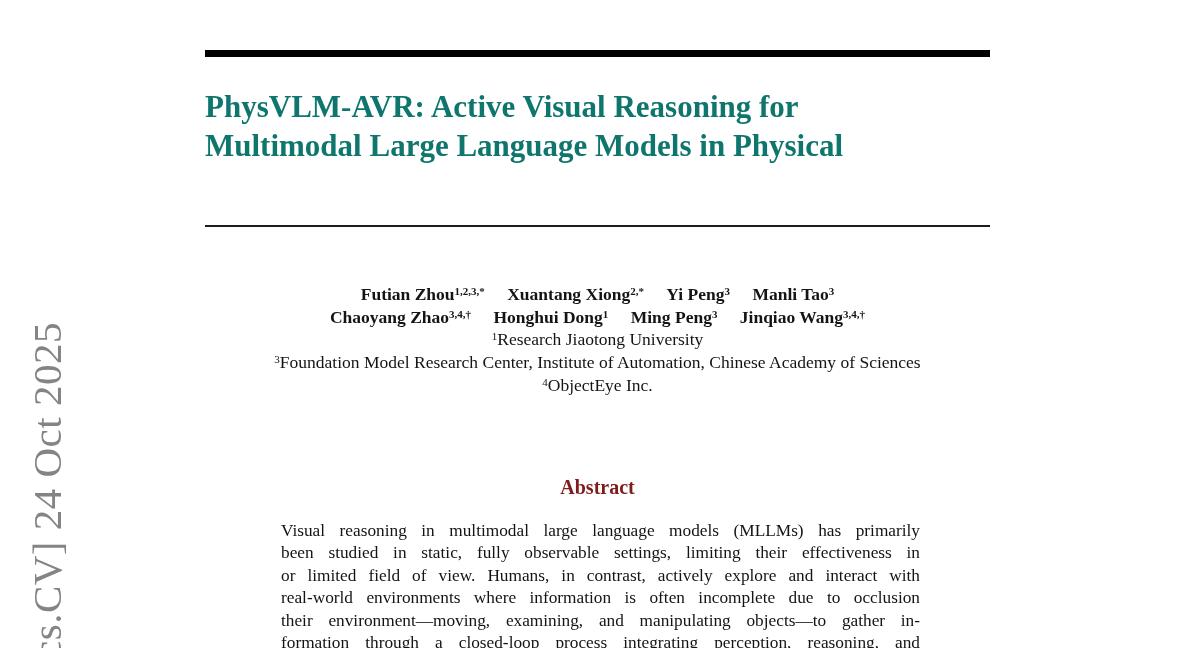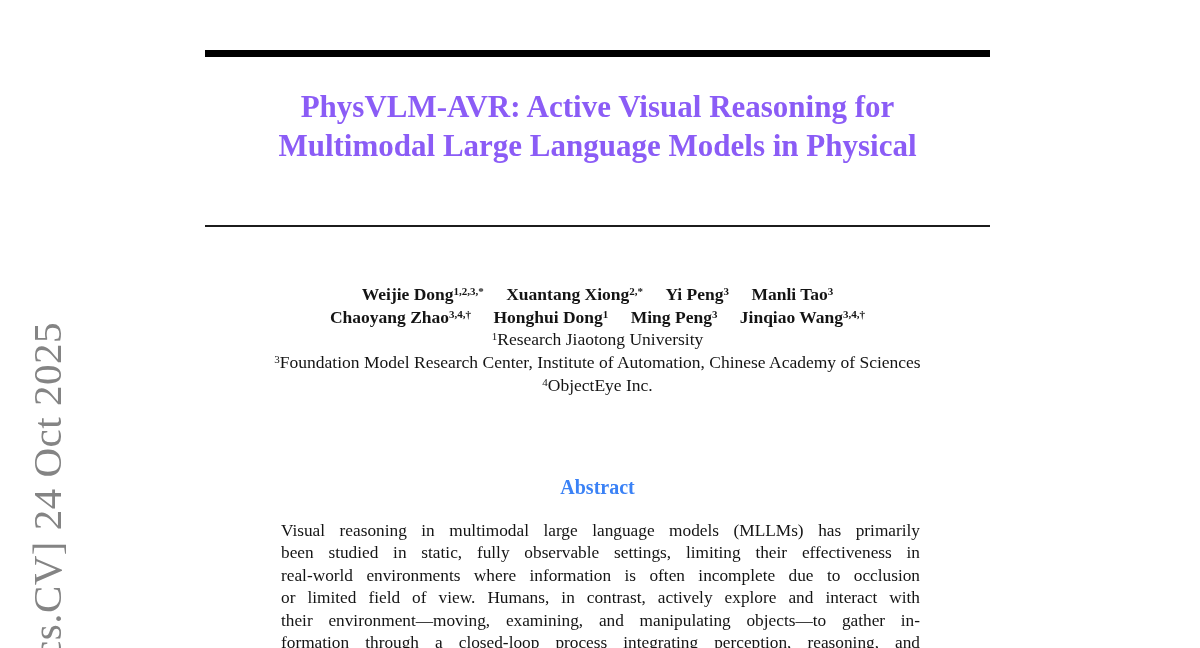--- a/index.html
+++ b/index.html
@@ -42,25 +42,24 @@
     width: 785px;
     height: 2px;
     background: #1c1c1c;
   }
 
   .title-block {
     position: absolute;
     left: 205px;
     top: 88px;
     width: 785px;
-    text-align: center;
     font-weight: bold;
     font-size: 31px;
     line-height: 38.5px;
-    color: #8b5cf6;
+    color: #0f766e;
   }
 
   .author-block {
     position: absolute;
     left: 205px;
     top: 283px;
     width: 785px;
     text-align: center;
     font-size: 17.5px;
     line-height: 22.7px;
@@ -77,21 +76,21 @@
   .affil { font-weight: normal; }
 
   .abstract-heading {
     position: absolute;
     left: 205px;
     top: 476px;
     width: 785px;
     text-align: center;
     font-weight: bold;
     font-size: 20px;
-    color: #3b82f6;
+    color: #7f1d1d;
   }
 
   .abstract-body {
     position: absolute;
     left: 281px;
     top: 520px;
     width: 639px;
     font-size: 17.3px;
     line-height: 22.4px;
   }
@@ -114,40 +113,40 @@
 
   <div class="title-block">
     <div>PhysVLM-AVR: Active Visual Reasoning for</div>
     <div>Multimodal Large Language Models in Physical</div>
   </div>
 
   <div class="rule-thin"></div>
 
   <div class="author-block">
     <div class="author-line">
-      <span class="author"><span>Weijie Dong</span><sup>1,2,3,*</sup></span>
+      <span class="author"><span>Futian Zhou</span><sup>1,2,3,*</sup></span>
       <span class="author"><span>Xuantang Xiong</span><sup>2,*</sup></span>
       <span class="author"><span>Yi Peng</span><sup>3</sup></span>
       <span class="author"><span>Manli Tao</span><sup>3</sup></span>
     </div>
     <div class="author-line">
       <span class="author"><span>Chaoyang Zhao</span><sup>3,4,†</sup></span>
       <span class="author"><span>Honghui Dong</span><sup>1</sup></span>
       <span class="author"><span>Ming Peng</span><sup>3</sup></span>
       <span class="author"><span>Jinqiao Wang</span><sup>3,4,†</sup></span>
     </div>
     <div class="affil"><sup>1</sup><span>Research Jiaotong University</span></div>
     <div class="affil"><sup>3</sup><span>Foundation Model Research Center, Institute of Automation, Chinese Academy of Sciences</span></div>
     <div class="affil"><sup>4</sup><span>ObjectEye Inc.</span></div>
   </div>
 
   <div class="abstract-heading">Abstract</div>
 
   <div class="abstract-body">
     <div class="abs-line">Visual reasoning in multimodal large language models (MLLMs) has primarily</div>
     <div class="abs-line">been studied in static, fully observable settings, limiting their effectiveness in</div>
+    <div class="abs-line">or limited field of view. Humans, in contrast, actively explore and interact with</div>
     <div class="abs-line">real-world environments where information is often incomplete due to occlusion</div>
-    <div class="abs-line">or limited field of view. Humans, in contrast, actively explore and interact with</div>
     <div class="abs-line">their environment—moving, examining, and manipulating objects—to gather in-</div>
     <div class="abs-line">formation through a closed-loop process integrating perception, reasoning, and</div>
   </div>
 
 </div>
 
 </body></html>

